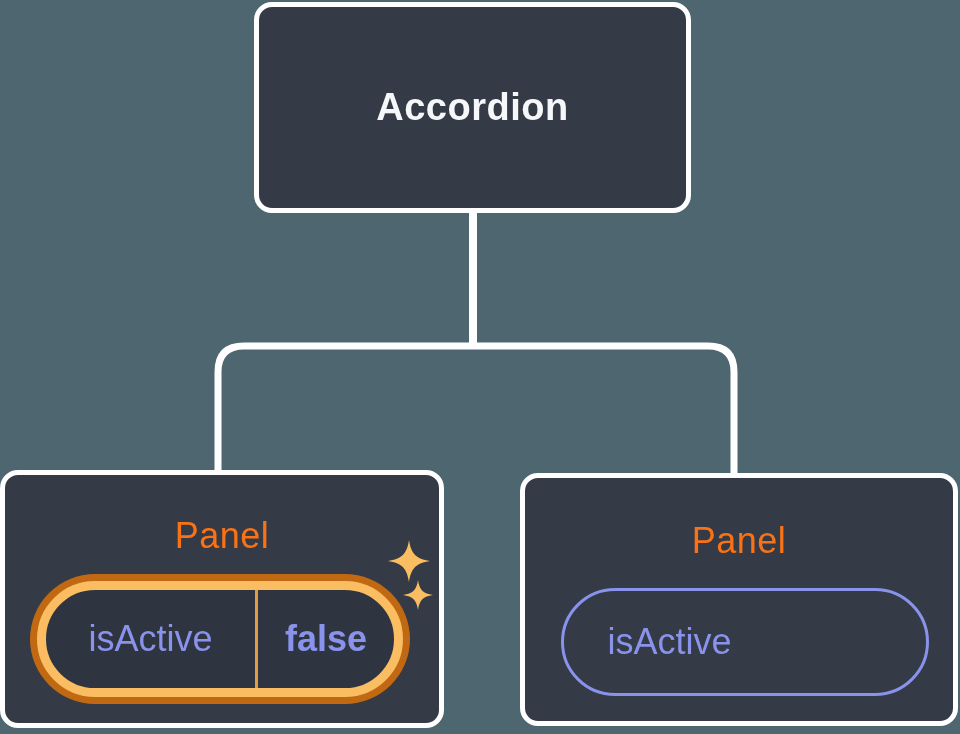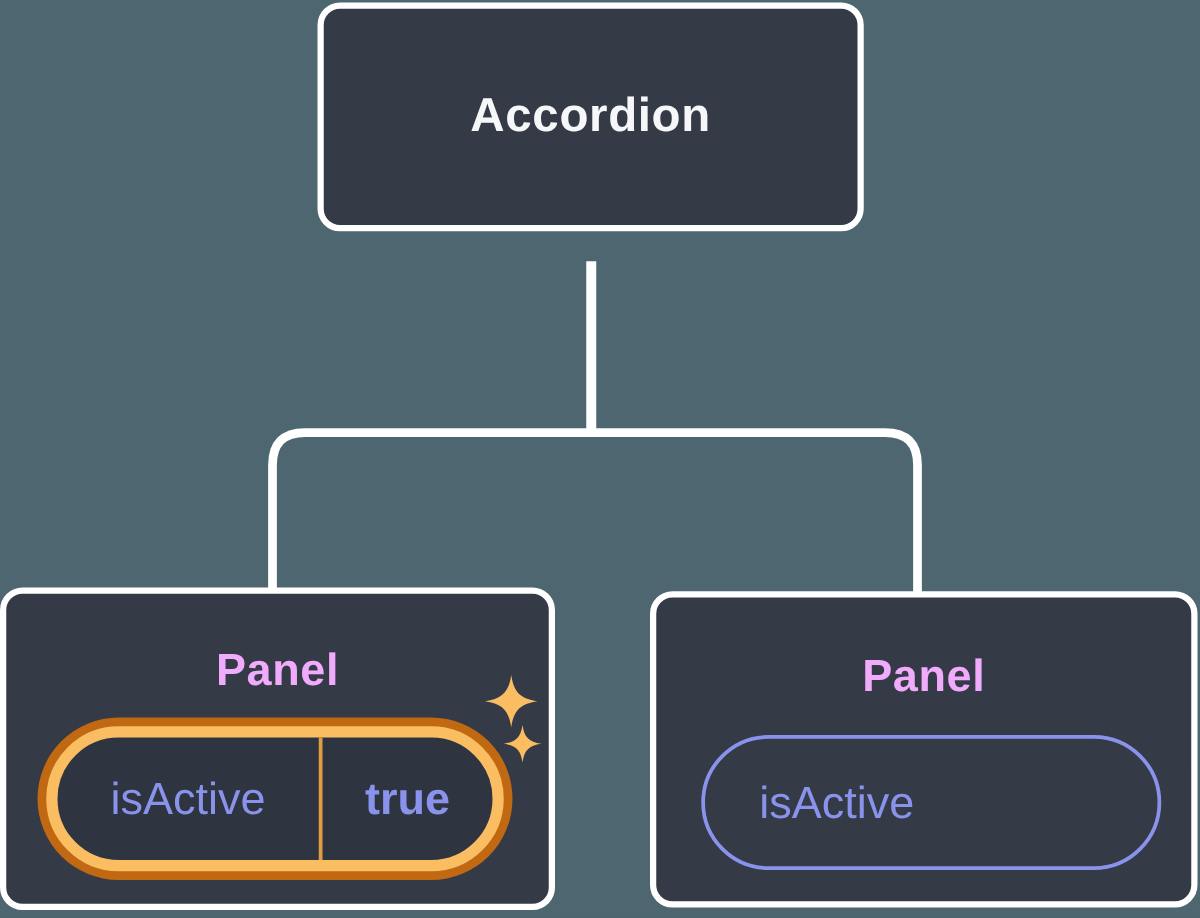--- a/index.html
+++ b/index.html
@@ -17,31 +17,31 @@
     position:absolute;left:0;top:0;width:960px;height:734px;
   }
   .node{
     position:absolute;
     background:#343a46;
     border:5px solid #ffffff;
     border-radius:18px;
     box-sizing:border-box;
   }
   .node-root{
-    left:254px;top:2px;width:437px;height:183px;
+    left:254px;top:2px;width:437px;height:211px;
     display:flex;align-items:center;justify-content:center;
   }
   .node-root .node-label{
     color:#f6f7f9;font-size:38px;font-weight:600;letter-spacing:.5px;
   }
   .node-child-left{left:0px;top:470px;width:444px;height:258px;}
   .node-child-right{left:520px;top:473px;width:438px;height:253px;}
   .panel-title{
     position:absolute;width:100%;text-align:center;
-    color:#f0abfc;font-size:36px;font-weight:700;letter-spacing:.5px;
+    color:#f97316;font-size:36px;font-weight:400;letter-spacing:.5px;
   }
   .node-child-left .panel-title{top:40px;}
   .node-child-right .panel-title{top:42px;}
   .pill{
     position:absolute;box-sizing:border-box;
     border-radius:999px;
     display:flex;align-items:stretch;
   }
   .pill-active{
     left:32px;top:106px;width:366px;height:116px;
@@ -76,21 +76,21 @@
   </svg>
 
   <div class="node node-root">
     <span class="node-label">Accordion</span>
   </div>
 
   <div class="node node-child-left">
     <div class="panel-title">Panel</div>
     <div class="pill pill-active">
       <div class="pill-cell cell-key">isActive</div>
-      <div class="pill-cell cell-value">true</div>
+      <div class="pill-cell cell-value">false</div>
     </div>
   </div>
 
   <div class="node node-child-right">
     <div class="panel-title">Panel</div>
     <div class="pill pill-inactive">
       <div class="pill-cell cell-key">isActive</div>
     </div>
   </div>
 

